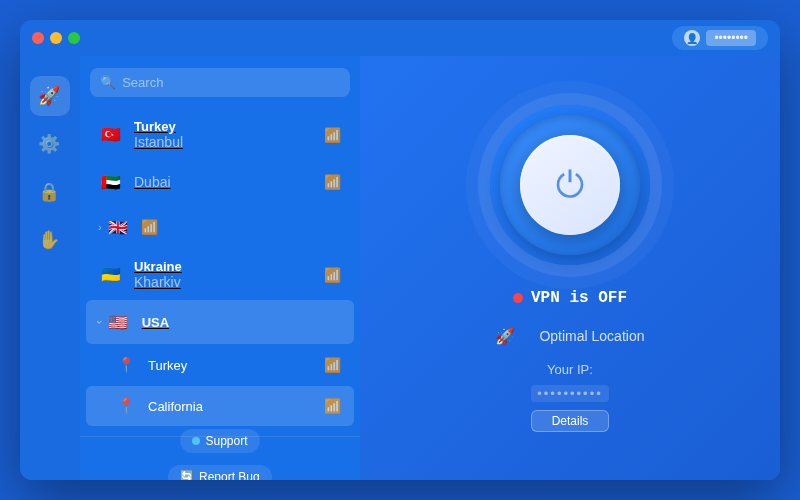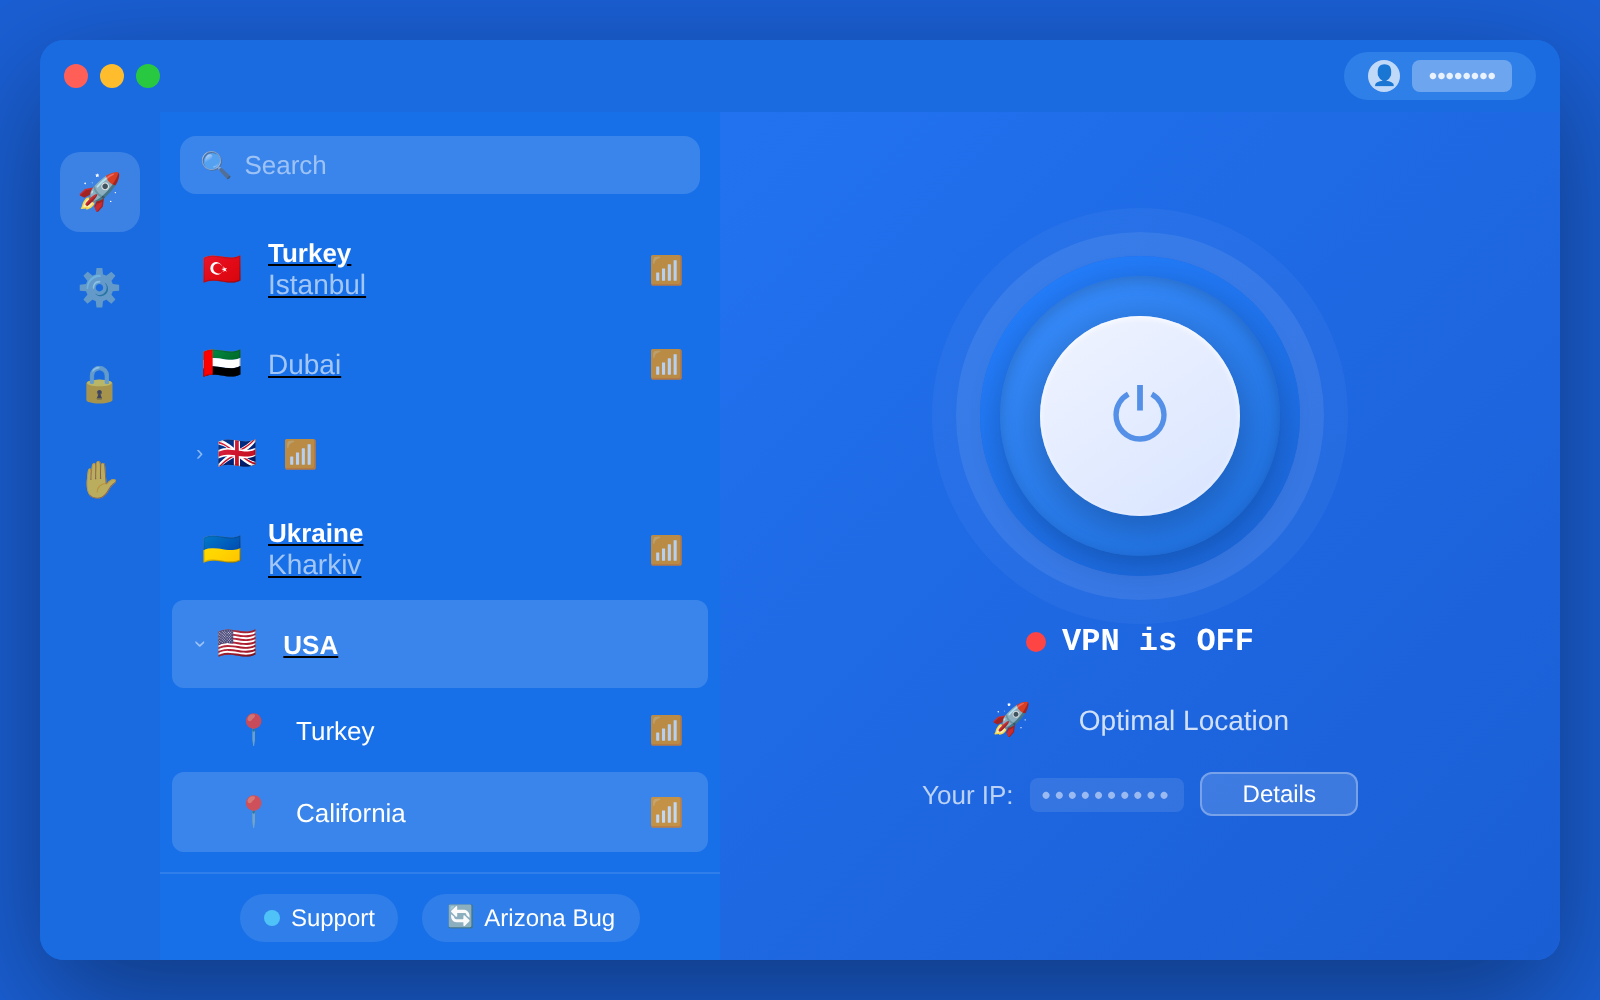--- a/index.html
+++ b/index.html
@@ -261,20 +261,21 @@
       bottom: 0;
       left: 60px;
       width: 280px;
       height: 44px;
       background: #1870e8;
       display: flex;
       align-items: center;
       justify-content: center;
       gap: 12px;
       border-top: 1px solid rgba(255,255,255,0.1);
+      flex-direction: column;
     }
 
     .bottom-btn {
       display: flex;
       align-items: center;
       gap: 5px;
       background: rgba(255,255,255,0.1);
       border: none;
       border-radius: 20px;
       padding: 5px 12px;
@@ -378,20 +379,21 @@
     .optimal-text {
       font-size: 14px;
       color: rgba(255,255,255,0.8);
       margin-left: 16px;
     }
 
     .ip-row {
       display: flex;
       align-items: center;
       gap: 8px;
+      flex-direction: column;
     }
 
     .ip-label {
       font-size: 13px;
       color: rgba(255,255,255,0.7);
     }
 
     .ip-value {
       font-size: 13px;
       color: rgba(255,255,255,0.5);
@@ -520,21 +522,21 @@
 
     </div>
 
     <div class="bottom-bar">
       <button class="bottom-btn">
         <div class="dot-icon"></div>
         <span>Support</span>
       </button>
       <button class="bottom-btn">
         <span style="font-size:11px;">🔄</span>
-        <span>Arizona Bug</span>
+        <span>Report Bug</span>
       </button>
     </div>
   </div>
 
   <div class="main-panel">
 
     <div class="power-ring">
       <button class="power-button">
         <span class="power-symbol">⏻</span>
       </button>

